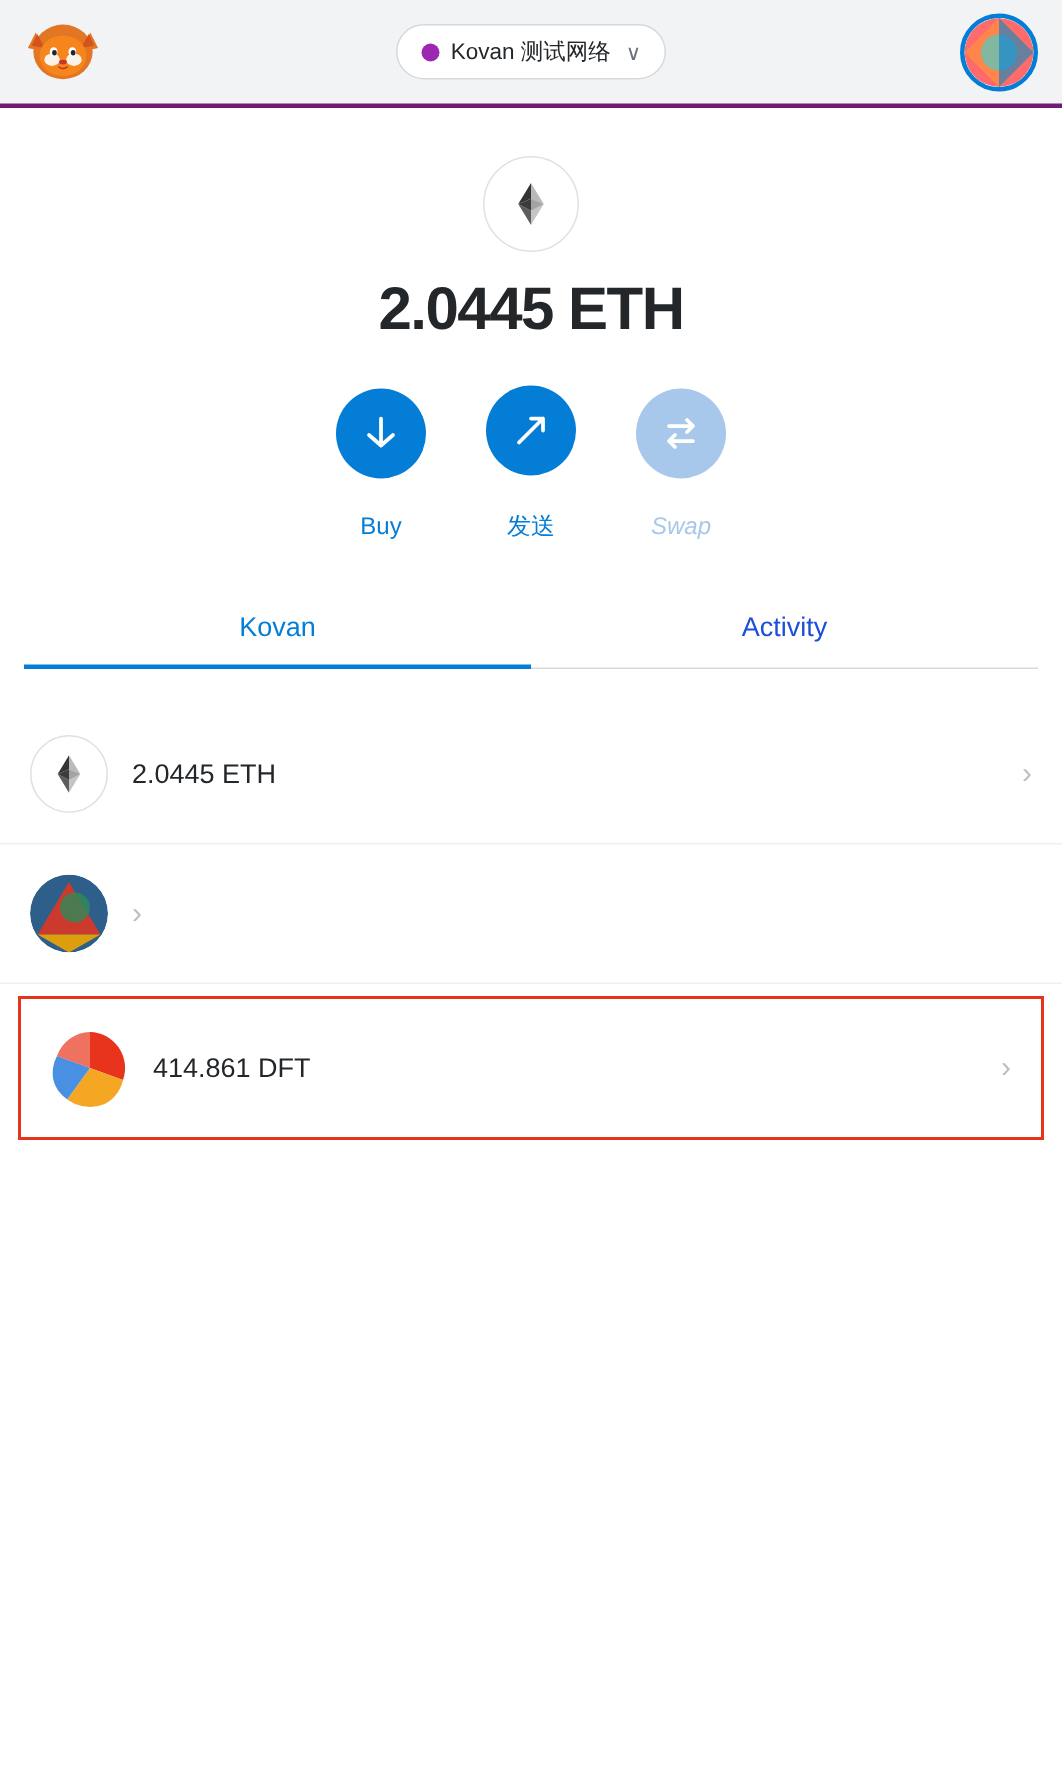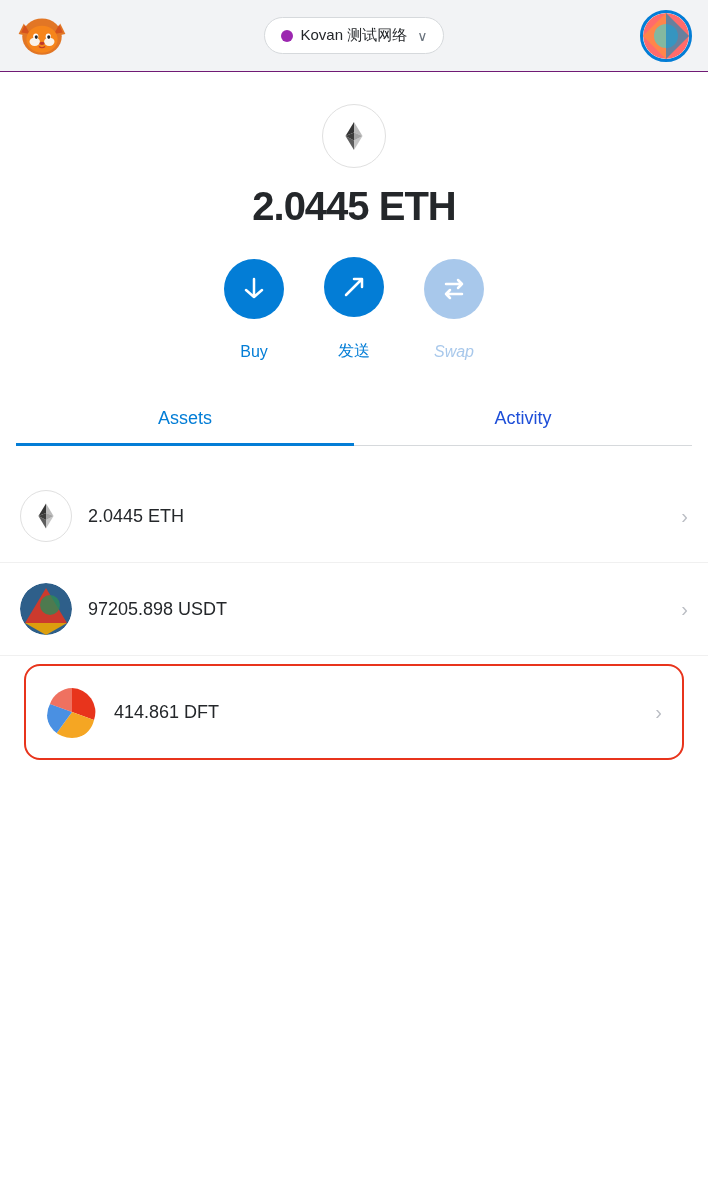--- a/index.html
+++ b/index.html
@@ -11,21 +11,21 @@
       overflow-x: hidden;
     }
 
     
     .header {
       display: flex;
       align-items: center;
       justify-content: space-between;
       padding: 12px 16px;
       background: #f2f3f5;
-      border-bottom: 1px solid #701a75;
+      border-bottom: 3px solid #701a75;
       height: 72px;
     }
     .network-selector {
       display: flex;
       align-items: center;
       gap: 8px;
       background: #fff;
       border: 1px solid #d6d9dc;
       border-radius: 20px;
       padding: 8px 16px;
@@ -164,22 +164,22 @@
       display: flex;
       align-items: center;
       padding: 20px 20px;
       border-bottom: 1px solid #f0f0f0;
       cursor: pointer;
       position: relative;
       min-height: 90px;
     }
     .asset-item.highlighted {
       border: 2.5px solid #e8341c;
-      border-radius: 16px;
-      margin: 8px 24px;
+      border-radius: 0;
+      margin: 8px 12px;
     }
     .asset-icon {
       width: 52px;
       height: 52px;
       border-radius: 50%;
       flex-shrink: 0;
       margin-right: 16px;
       overflow: hidden;
       display: flex;
       align-items: center;
@@ -286,21 +286,21 @@
           <svg width="28" height="28" viewBox="0 0 28 28" fill="none">
             <path d="M6 9 L22 9 M18 5 L22 9 L18 13" stroke="white" stroke-width="2.5" stroke-linecap="round" stroke-linejoin="round"></path>
             <path d="M22 19 L6 19 M10 15 L6 19 L10 23" stroke="white" stroke-width="2.5" stroke-linecap="round" stroke-linejoin="round"></path>
           </svg>
         </div>
         <span class="action-label disabled">Swap</span>
       </button>
     </div>
 
     <div class="tabs" style="width:100%;">
-      <div class="tab active">Assets</div>
+      <div class="tab active">Kovan</div>
       <div class="tab">Activity</div>
     </div>
   </div>
 
   <div class="asset-list">
 
     <div class="asset-item">
       <div class="asset-icon" style="border: 1px solid #e0e0e0; background:#fff;">
         <svg width="32" height="32" viewBox="0 0 36 36" xmlns="http://www.w3.org/2000/svg">
           <polygon points="18,4 18,14.5 26.5,18" fill="#8c8c8c" opacity="0.6"></polygon>
@@ -317,21 +317,20 @@
 
     <div class="asset-item">
       <div class="asset-icon">
         <svg width="52" height="52" viewBox="0 0 52 52">
           <circle cx="26" cy="26" r="26" fill="#2e5f8a"></circle>
           <path d="M26,5 L47,40 L5,40 Z" fill="#e8341c" opacity="0.85"></path>
           <path d="M5,40 L47,40 L26,52" fill="#f0a500" opacity="0.9"></path>
           <circle cx="30" cy="22" r="10" fill="#2e8b57" opacity="0.8"></circle>
         </svg>
       </div>
-      <span class="asset-name">97205.898 USDT</span>
       <span class="asset-chevron">›</span>
     </div>
 
     <div class="asset-item highlighted">
       <div class="asset-icon">
         <svg width="52" height="52" viewBox="0 0 52 52">
           <circle cx="26" cy="26" r="26" fill="#fff"></circle>
 
           <path d="M26,26 L26,2 A24,24 0 0,1 48,34 Z" fill="#e8341c"></path>
           <path d="M26,26 L48,34 A24,24 0 0,1 10,48 Z" fill="#f5a623"></path>

